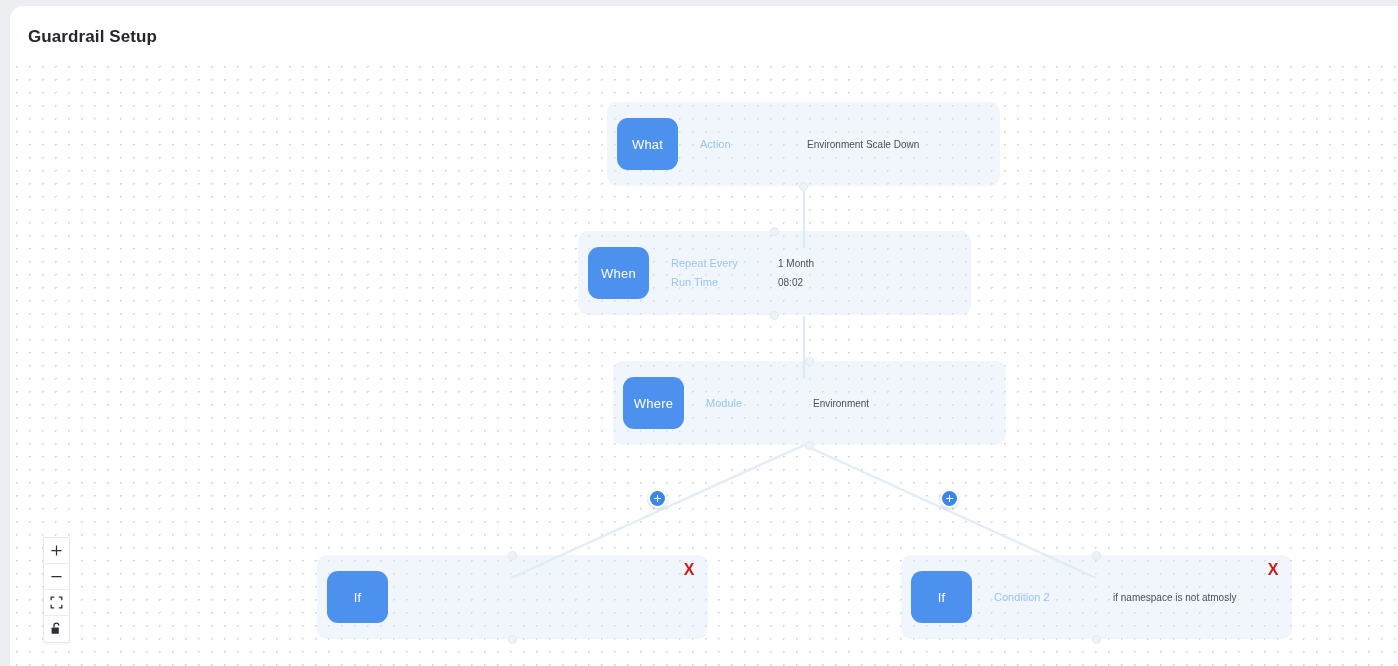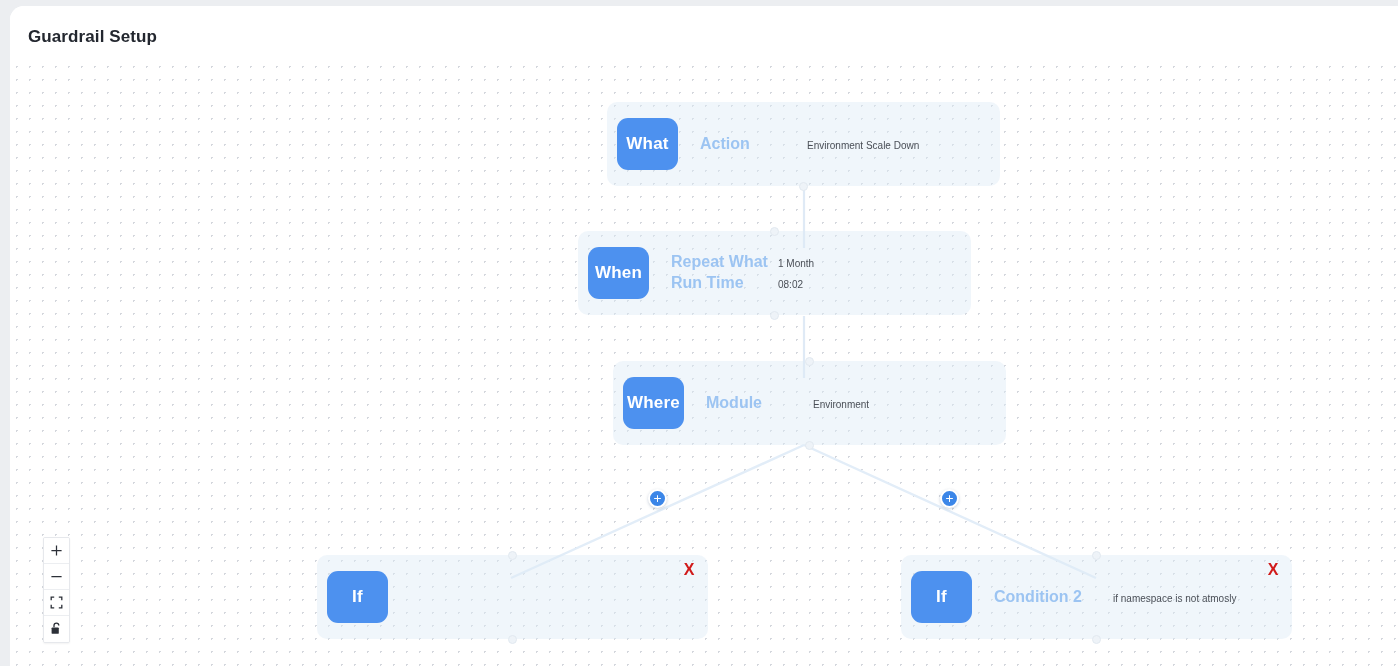--- a/index.html
+++ b/index.html
@@ -90,22 +90,22 @@
 
   .badge {
     position: absolute;
     left: 10px;
     top: 16px;
     width: 61px;
     height: 52px;
     border-radius: 11px;
     background: #4d91ef;
     color: #ffffff;
-    font-size: 17px;
-    font-weight: bold;
+    font-size: 13px;
+    font-weight: normal;
     display: flex;
     align-items: center;
     justify-content: center;
     letter-spacing: .2px;
   }
 
   .fields {
     position: absolute;
     left: 93px;
     top: 0;
@@ -116,22 +116,22 @@
     justify-content: center;
   }
   .field-row {
     display: flex;
     align-items: baseline;
     line-height: 19px;
   }
   .field-label {
     width: 107px;
     flex: 0 0 107px;
-    font-size: 16px;
-    font-weight: bold;
+    font-size: 11px;
+    font-weight: normal;
     color: #9cc4f2;
     white-space: nowrap;
   }
   .field-value {
     font-size: 10px;
     color: #4a4f57;
     white-space: nowrap;
   }
 
   
@@ -259,21 +259,21 @@
             <span class="field-value">Environment Scale Down</span>
           </div>
         </div>
         <div class="handle handle-bottom"></div>
       </div>
 
       <div class="node node-main" style="left:568px; top:169px;">
         <div class="badge">When</div>
         <div class="fields">
           <div class="field-row">
-            <span class="field-label">Repeat What</span>
+            <span class="field-label">Repeat Every</span>
             <span class="field-value">1 Month</span>
           </div>
           <div class="field-row">
             <span class="field-label">Run Time</span>
             <span class="field-value">08:02</span>
           </div>
         </div>
         <div class="handle handle-top"></div>
         <div class="handle handle-bottom"></div>
       </div>

